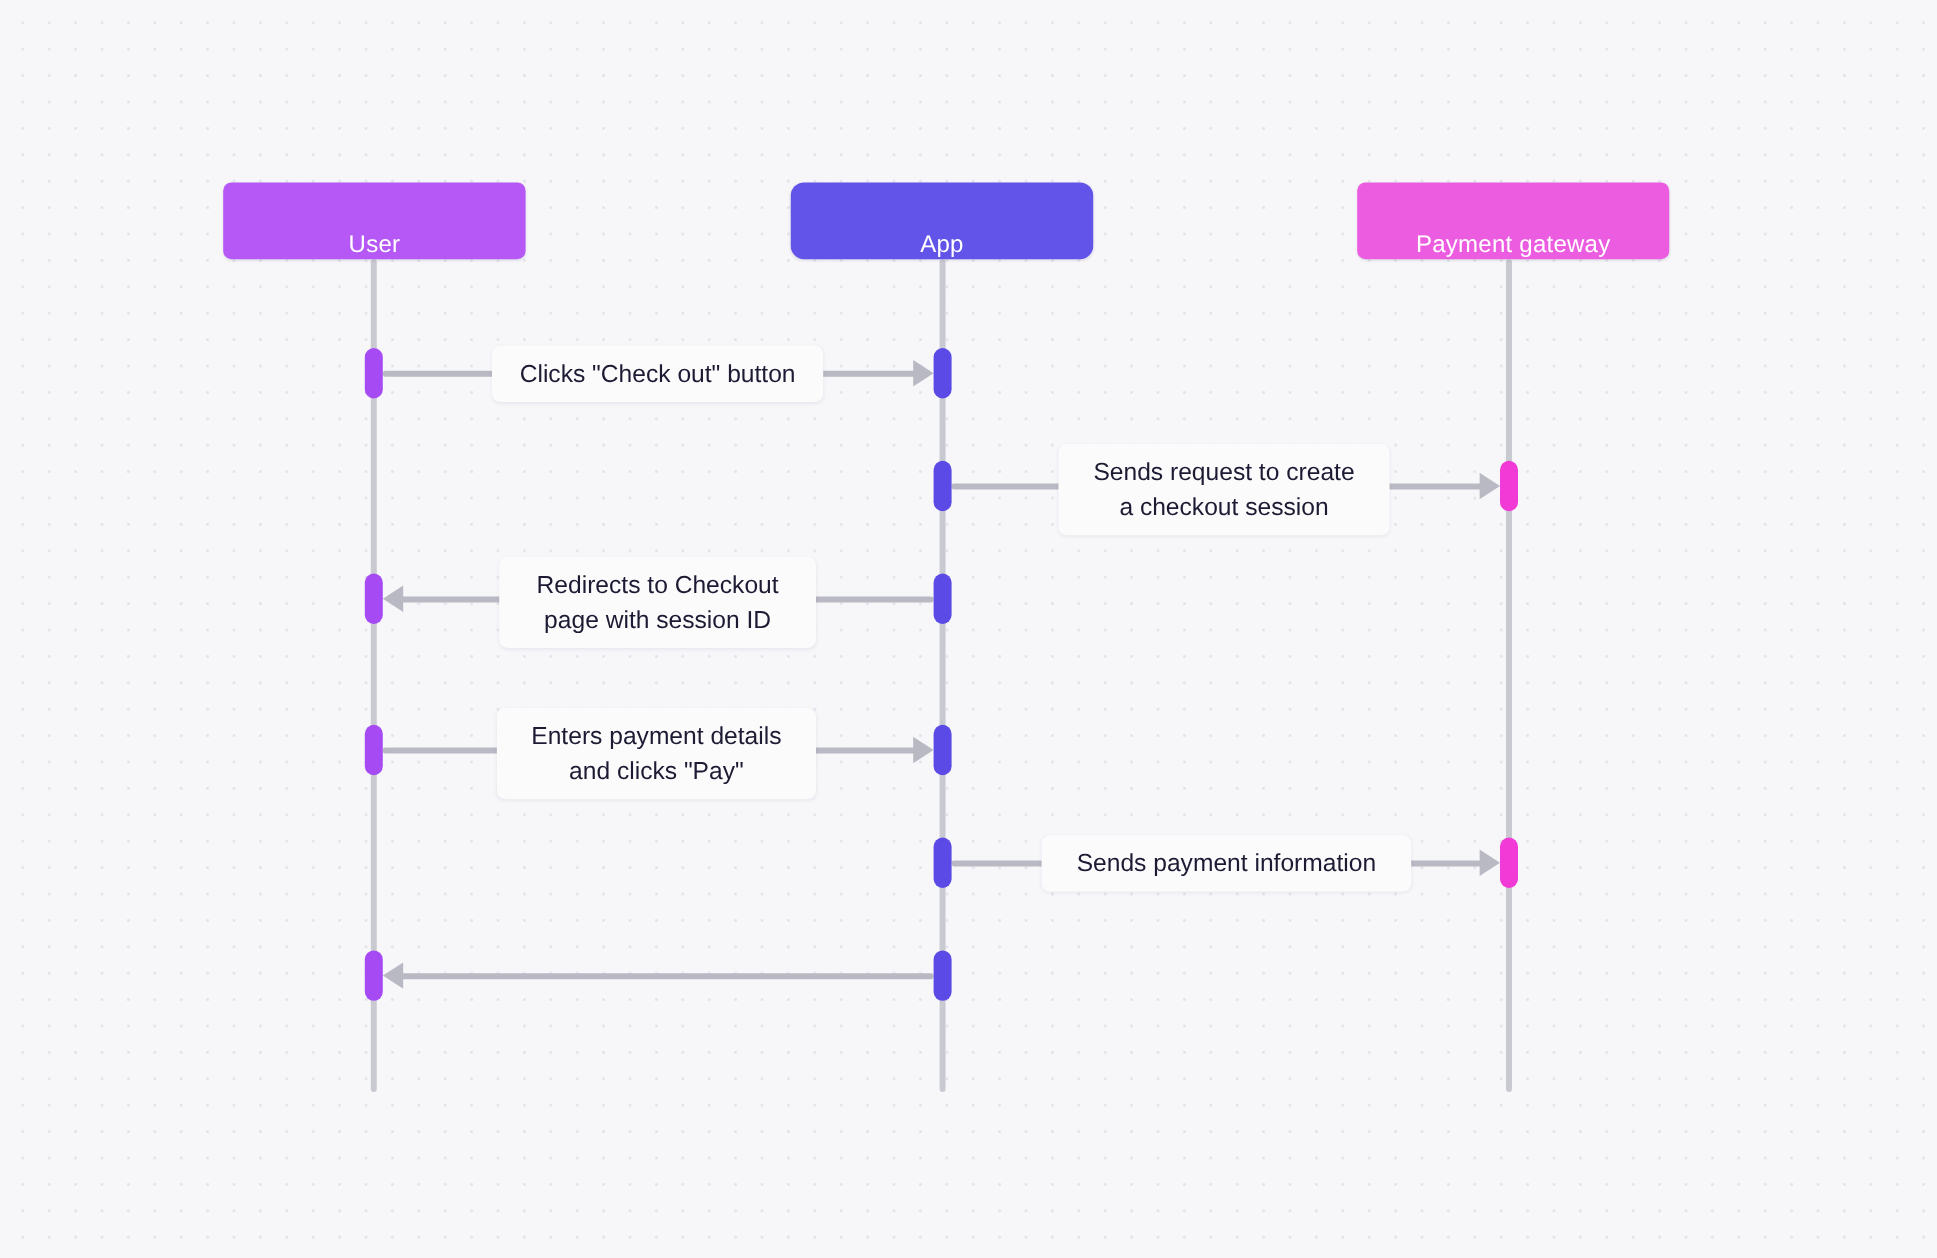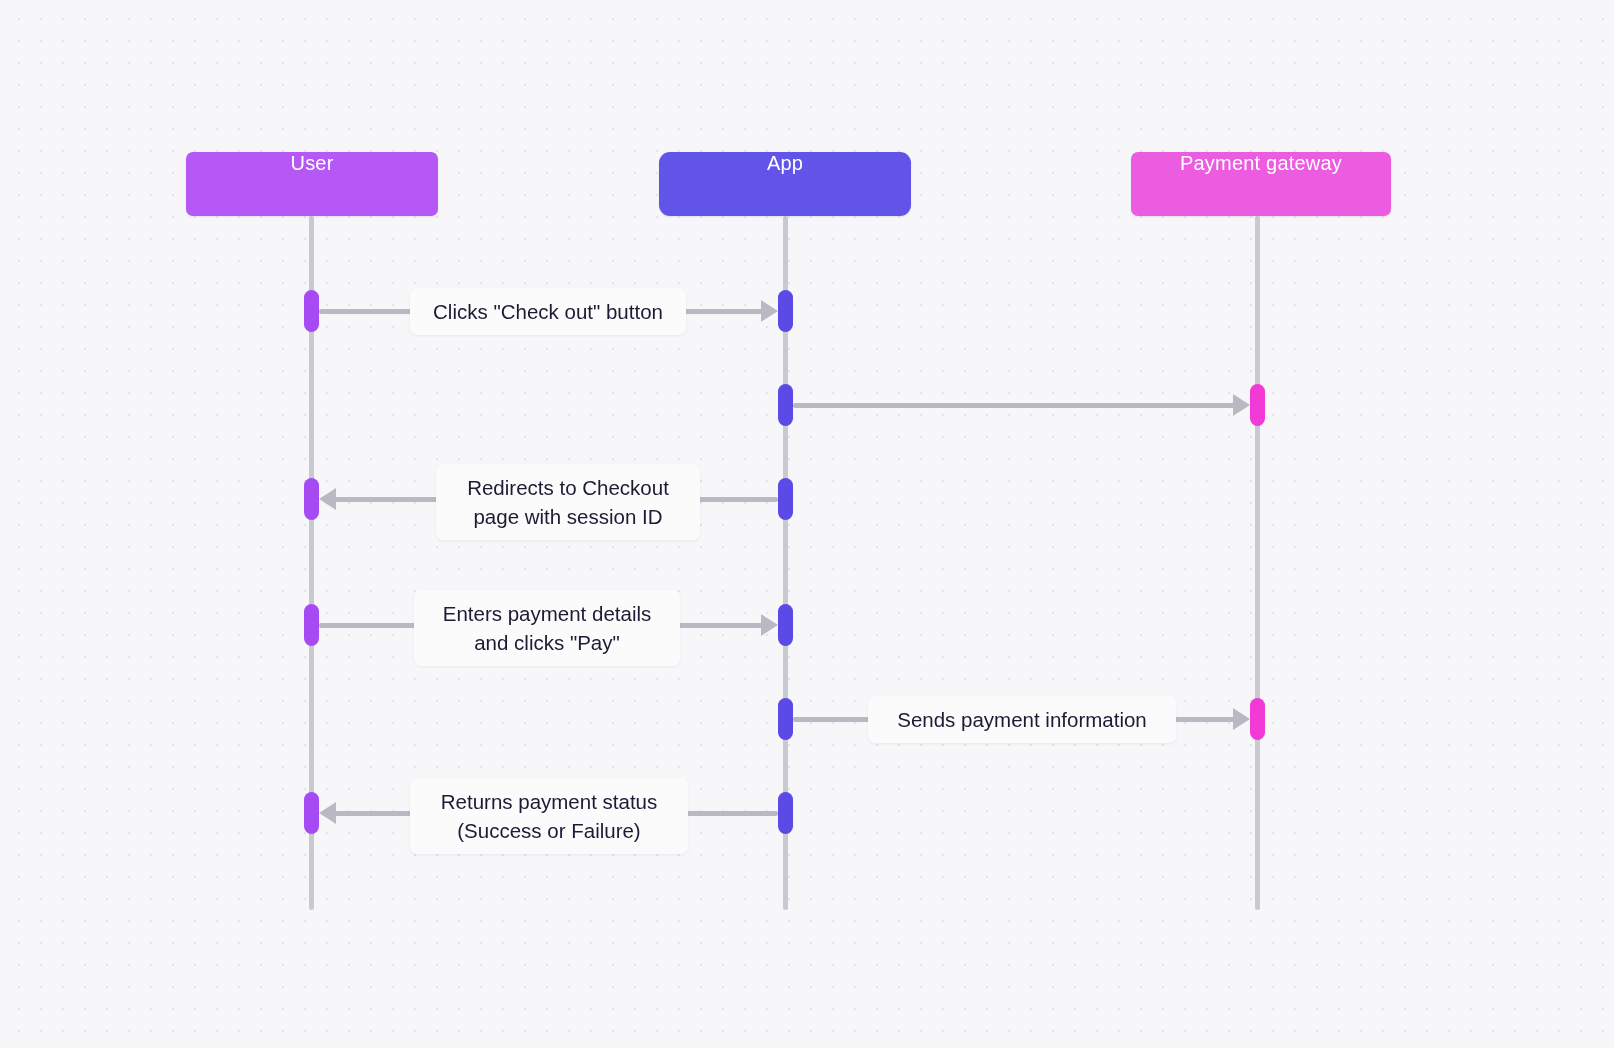--- a/index.html
+++ b/index.html
@@ -20,21 +20,21 @@
   #canvas {
     position: absolute;
     inset: 0;
   }
   
   .participant {
     position: absolute;
     height: 64px;
     border-radius: 7px;
     display: flex;
-    align-items: flex-start;
+    align-items: flex-end;
     justify-content: center;
     color: #ffffff;
     font-size: 20px;
     letter-spacing: 0.2px;
     box-shadow: 0 1px 2px rgba(40, 30, 80, 0.10);
     box-sizing: border-box;
   }
   
   .lifeline {
     position: absolute;
@@ -122,17 +122,17 @@
     <div class="activation" style="left: 1250px; top: 384px; height: 42px; background: rgb(242, 59, 214);"></div>
     <div class="activation" style="left: 304px; top: 478px; height: 42px; background: rgb(166, 75, 244);"></div>
     <div class="activation" style="left: 778px; top: 478px; height: 42px; background: rgb(91, 74, 230);"></div>
     <div class="activation" style="left: 304px; top: 604px; height: 42px; background: rgb(166, 75, 244);"></div>
     <div class="activation" style="left: 778px; top: 604px; height: 42px; background: rgb(91, 74, 230);"></div>
     <div class="activation" style="left: 778px; top: 698px; height: 42px; background: rgb(91, 74, 230);"></div>
     <div class="activation" style="left: 1250px; top: 698px; height: 42px; background: rgb(242, 59, 214);"></div>
     <div class="activation" style="left: 304px; top: 792px; height: 42px; background: rgb(166, 75, 244);"></div>
     <div class="activation" style="left: 778px; top: 792px; height: 42px; background: rgb(91, 74, 230);"></div>
     <div class="msg-label" style="left: 410px; top: 288px; width: 276px; min-height: 47px;"><span>Clicks "Check out" button</span></div>
-    <div class="msg-label" style="left: 436px; top: 464px; width: 264px; min-height: 71px;"><span>Redirects to Checkout</span><span>page with session ID</span></div>
+    <div class="msg-label" style="left: 882px; top: 370px; width: 276px; min-height: 71px;"><span>Sends request to create</span><span>a checkout session</span></div>
+    <div class="msg-label" style="left: 416px; top: 464px; width: 264px; min-height: 71px;"><span>Redirects to Checkout</span><span>page with session ID</span></div>
     <div class="msg-label" style="left: 414px; top: 590px; width: 266px; min-height: 71px;"><span>Enters payment details</span><span>and clicks "Pay"</span></div>
     <div class="msg-label" style="left: 868px; top: 696px; width: 308px; min-height: 47px;"><span>Sends payment information</span></div>
-    <div class="msg-label" style="left: 410px; top: 778px; width: 278px; min-height: 71px;"><span>Returns payment status</span><span>(Success or Failure)</span></div>
   </div>
 
 </body></html>

